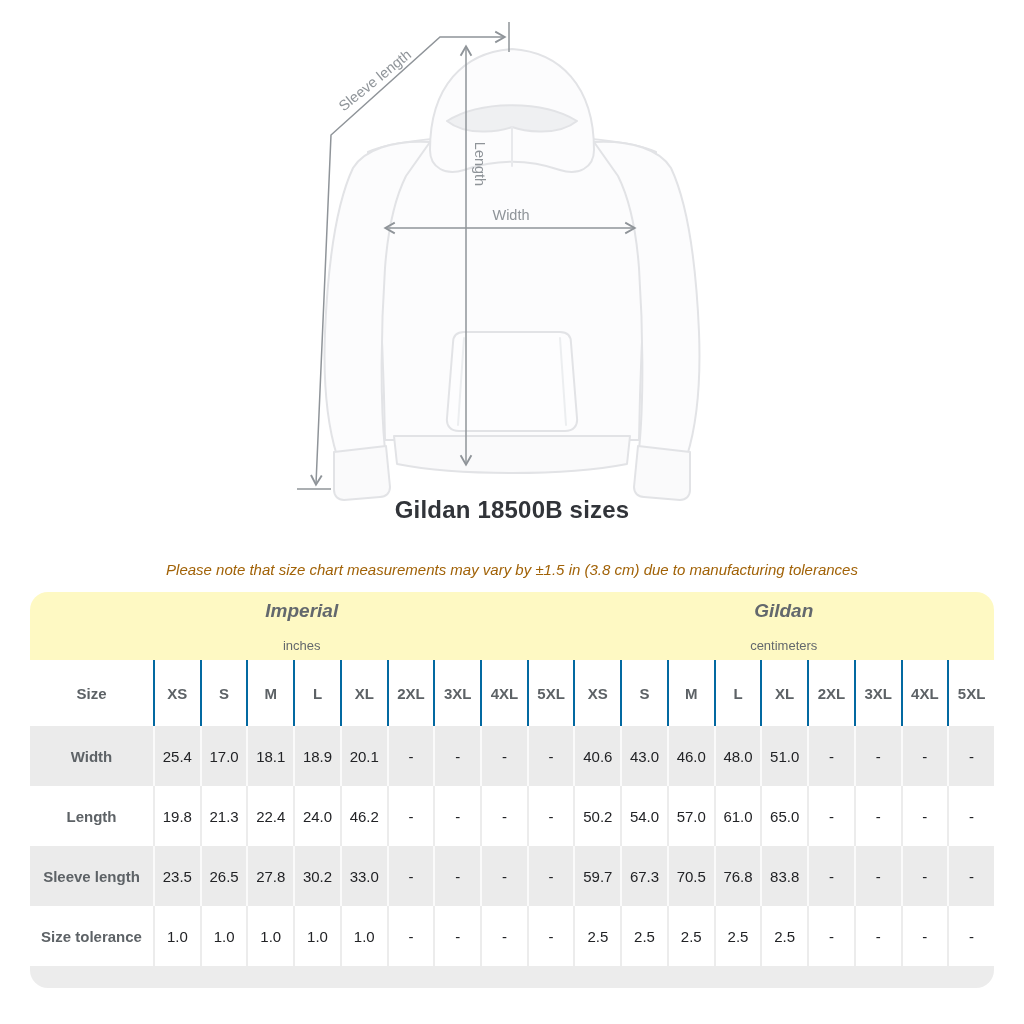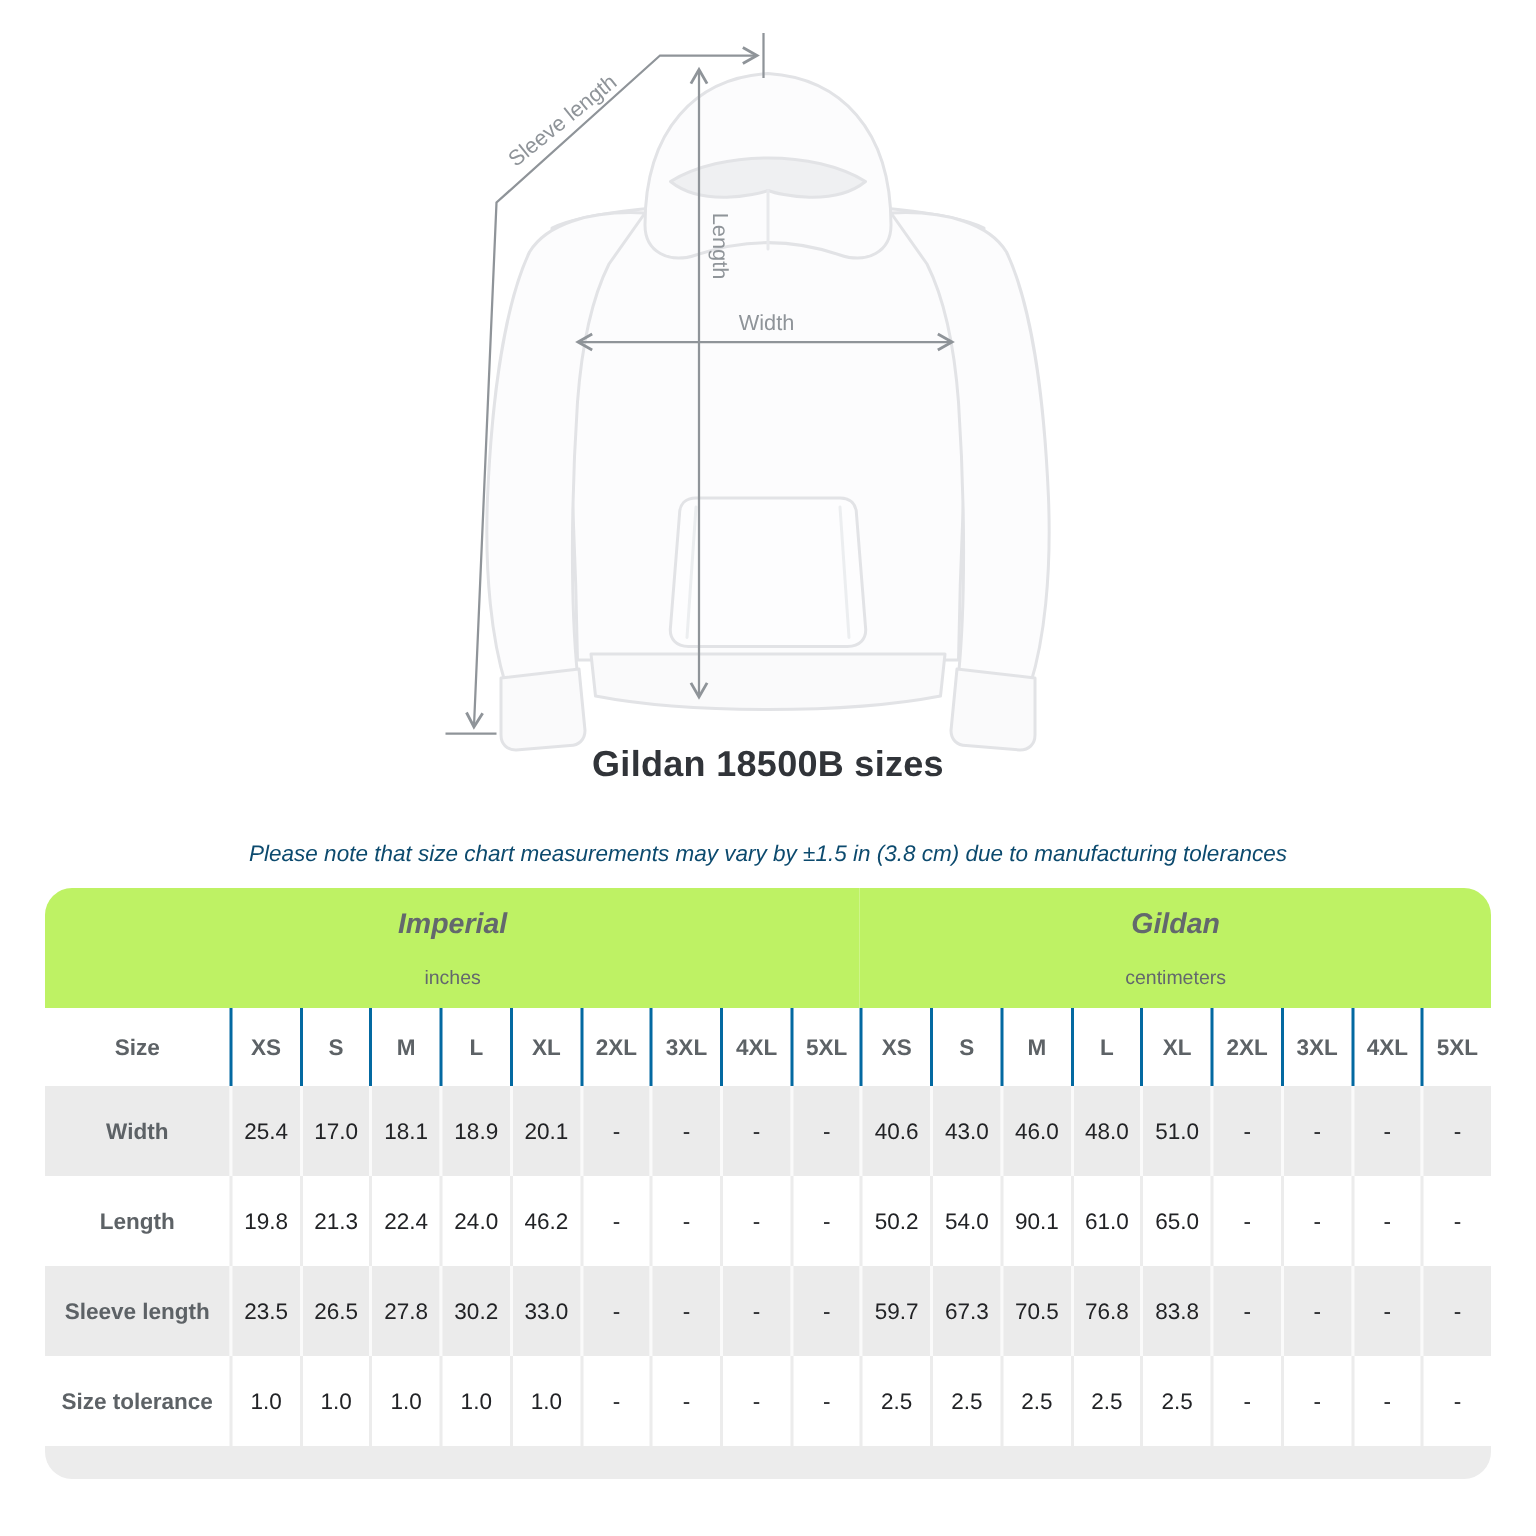--- a/index.html
+++ b/index.html
@@ -2,30 +2,30 @@
 <html><head>
 <meta charset="utf-8">
 <style>
   html,body{margin:0;padding:0;background:#fff;}
   .page{position:relative;width:1024px;height:1024px;background:#fff;overflow:hidden;
         font-family:"Liberation Sans",sans-serif;}
   .diagram{position:absolute;top:0;left:0;}
   .page-title{position:absolute;top:496px;left:0;width:1024px;margin:0;text-align:center;
         font-size:24px;font-weight:bold;color:#313439;letter-spacing:.2px;}
   .tolerance-note{position:absolute;top:561px;left:0;width:1024px;margin:0;text-align:center;
-        font-style:italic;font-size:15px;color:#0c4a6e;}
+        font-style:italic;font-size:15px;color:#a16207;}
   .table-wrap{position:absolute;top:592px;left:30px;width:964px;}
   table.size-table{width:964px;border-collapse:separate;border-spacing:0;table-layout:fixed;}
   .size-table th,.size-table td{padding:0;text-align:center;vertical-align:middle;font-weight:normal;}
-  tr.band th{background:#bef264;height:80px;}
+  tr.band th{background:#fef9c3;height:68px;}
   tr.band th.first{border-top-left-radius:18px;}
   tr.band th.last{border-top-right-radius:18px;}
   .band-label{font-size:19px;font-weight:bold;font-style:italic;color:#63686d;line-height:1.25;}
   .band-sub{font-size:13px;color:#63686d;margin-top:15px;}
-  tr.size-row th{background:#fff;height:52px;font-size:15px;font-weight:bold;color:#5d6266;}
+  tr.size-row th{background:#fff;height:66px;font-size:15px;font-weight:bold;color:#5d6266;}
   tr.size-row th + th{border-left:2px solid #0369a1;}
   tr.data-row td{height:60px;font-size:15px;color:#222326;}
   tr.data-row td.row-label{font-weight:bold;color:#5d6266;font-size:15px;}
   tr.r-gray td{background:#ebebeb;}
   tr.r-gray td + td{border-left:2px solid #fafafa;}
   tr.r-white td{background:#fff;}
   tr.r-white td + td{border-left:2px solid #ececec;}
   tr.footer-band td{background:#ececec;height:22px;
         border-bottom-left-radius:18px;border-bottom-right-radius:18px;}
 </style>
@@ -168,21 +168,21 @@
             <td>21.3</td>
             <td>22.4</td>
             <td>24.0</td>
             <td>46.2</td>
             <td>-</td>
             <td>-</td>
             <td>-</td>
             <td>-</td>
             <td>50.2</td>
             <td>54.0</td>
-            <td>90.1</td>
+            <td>57.0</td>
             <td>61.0</td>
             <td>65.0</td>
             <td>-</td>
             <td>-</td>
             <td>-</td>
             <td>-</td>
           </tr>
           <tr class="data-row r-gray">
             <td class="row-label">Sleeve length</td>
             <td>23.5</td>

